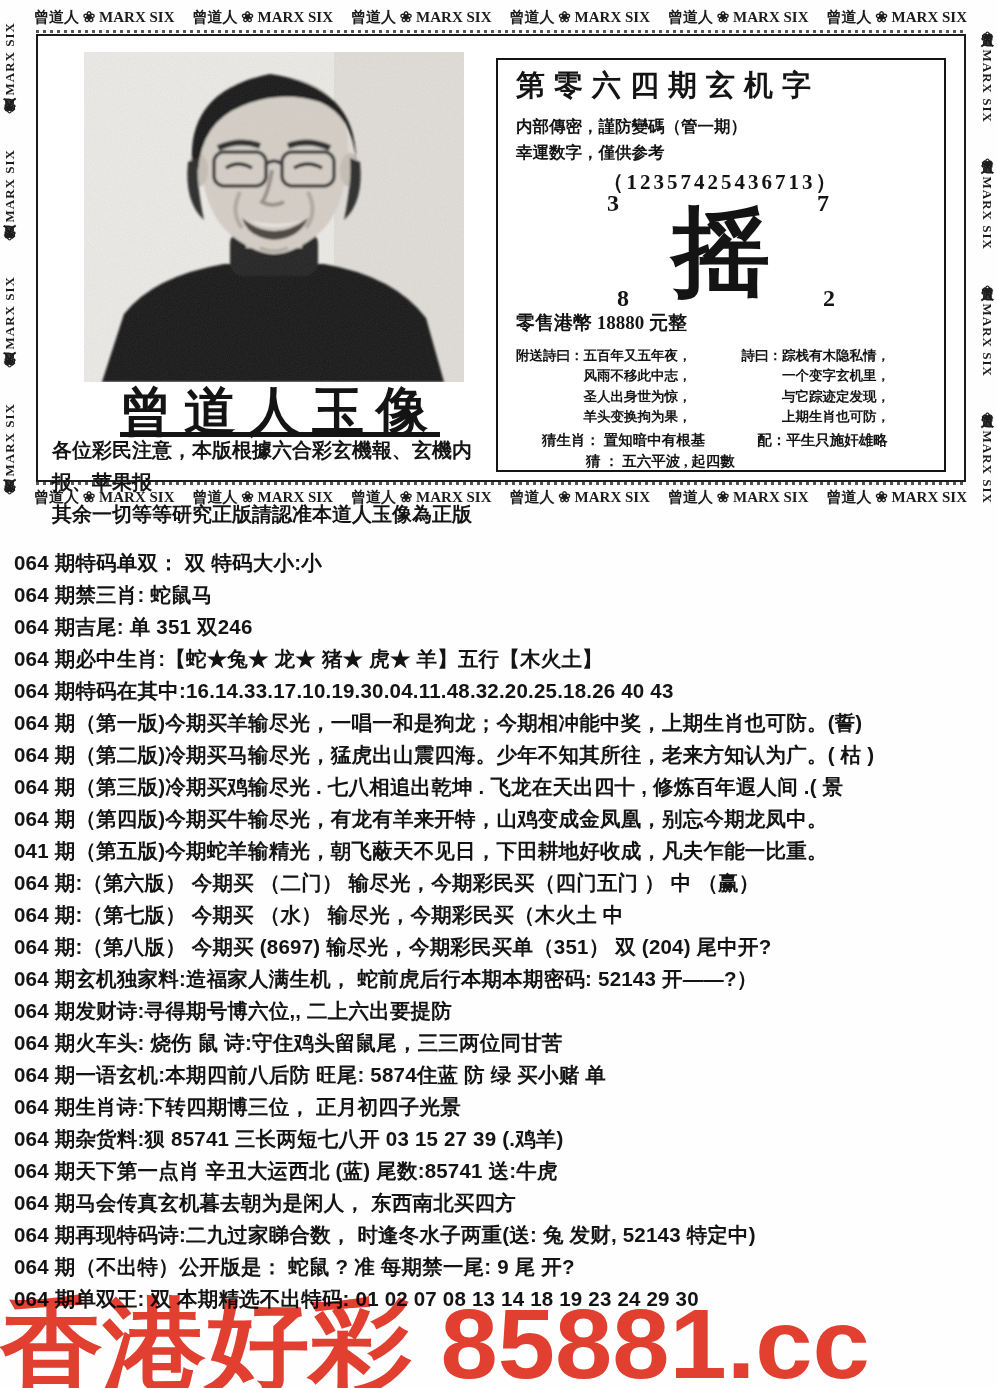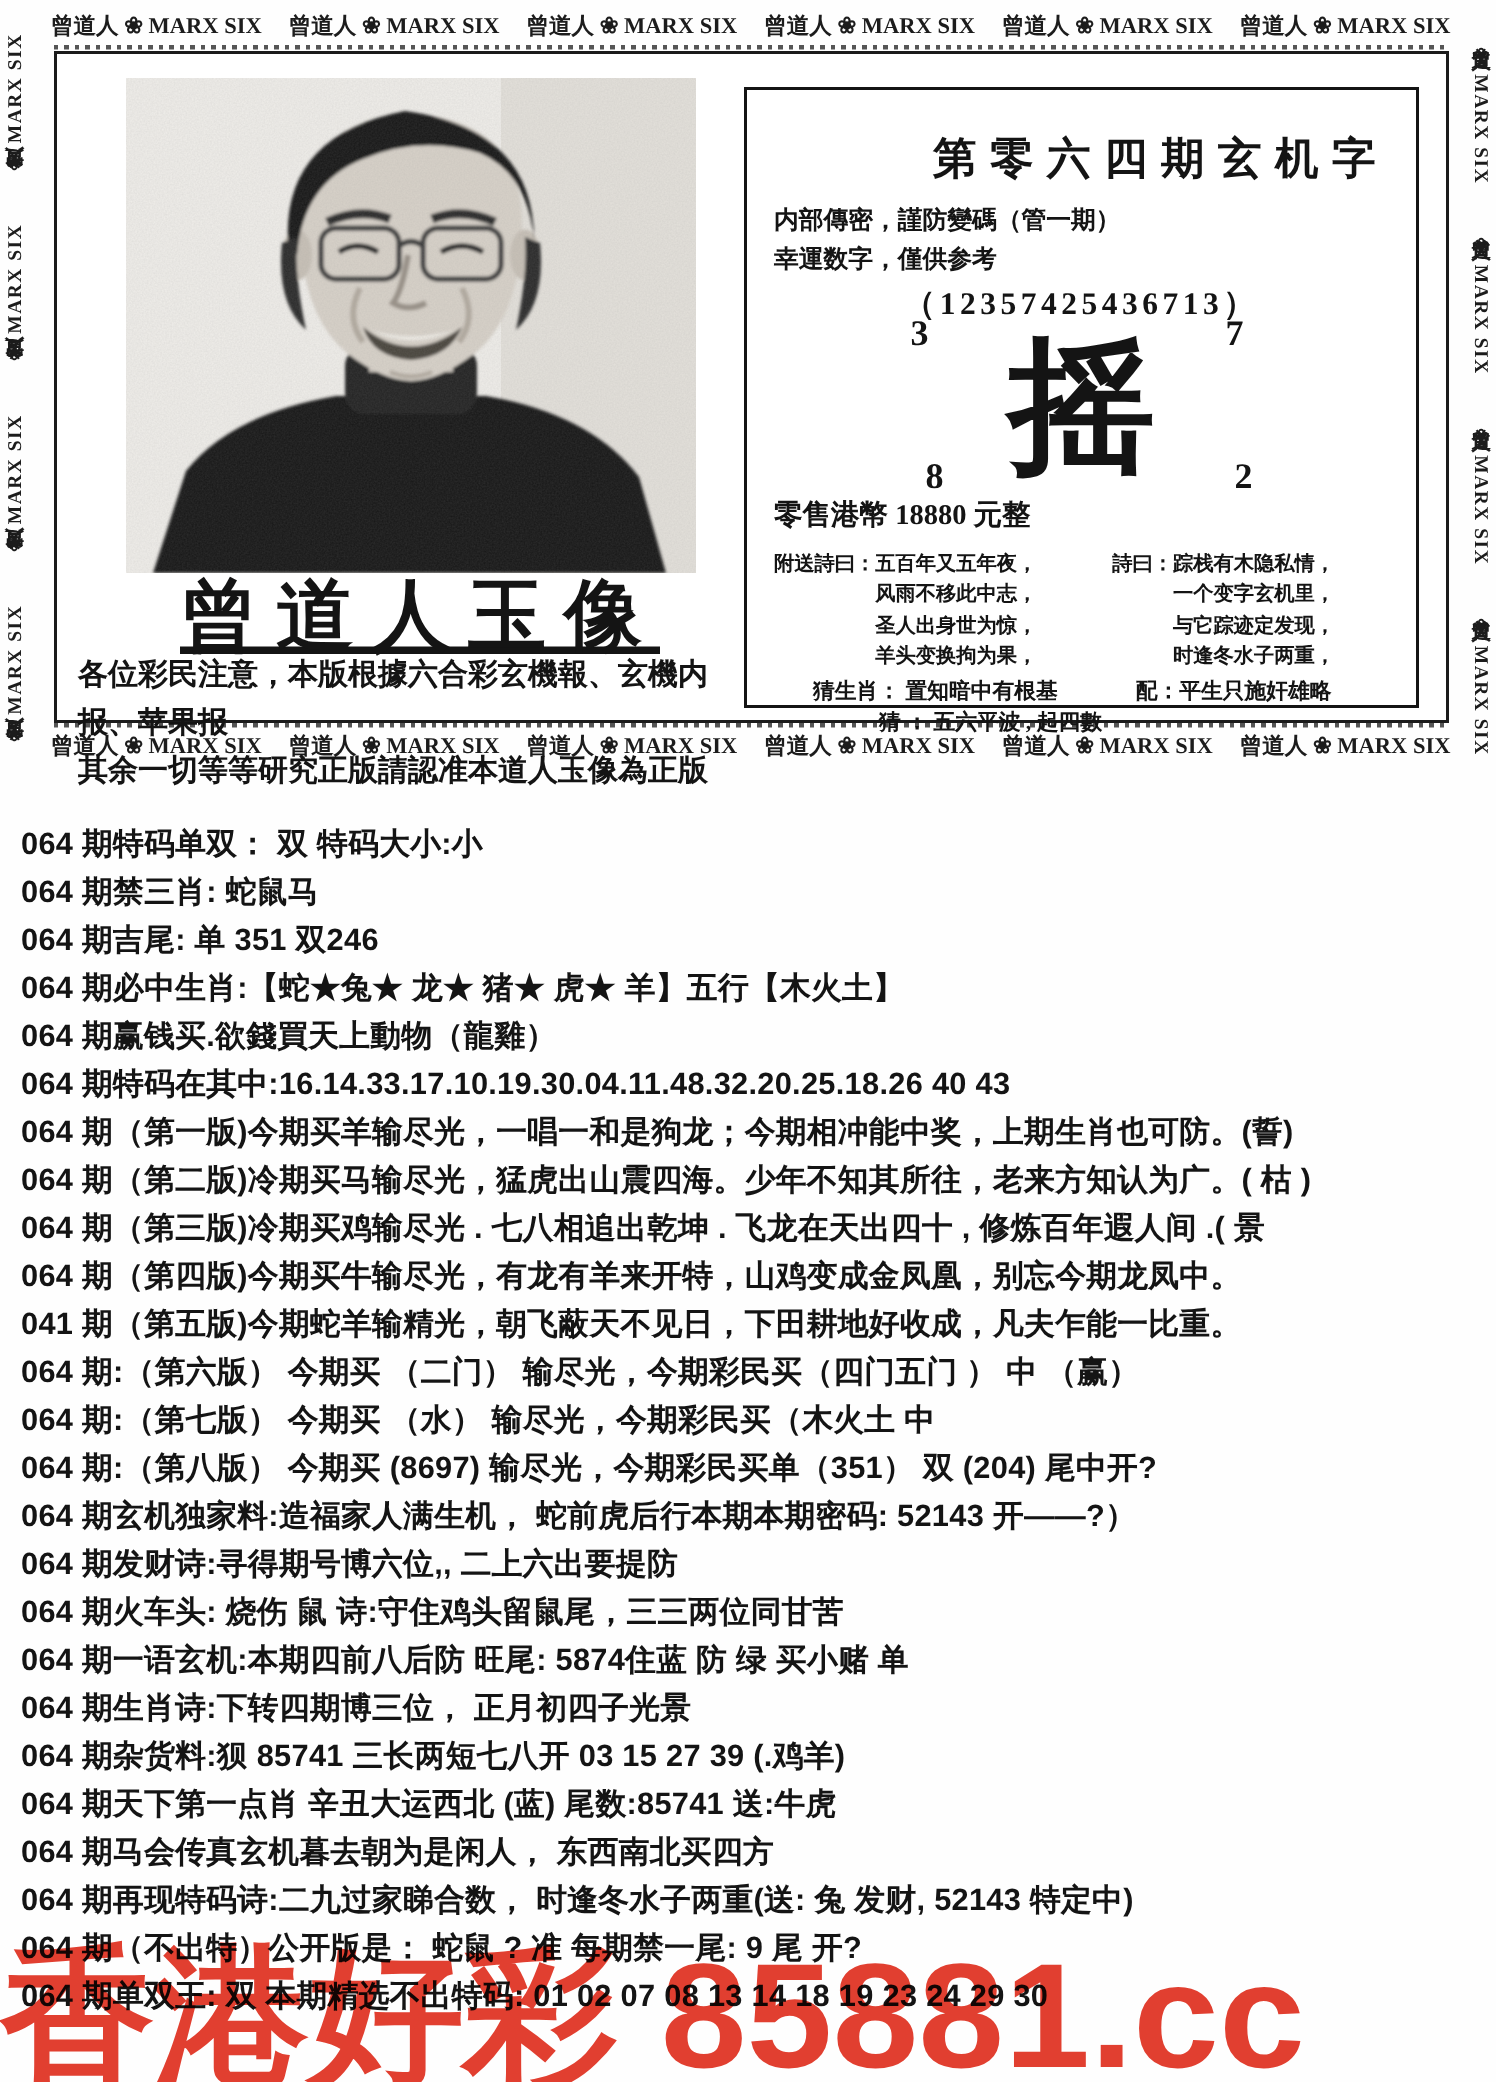--- a/index.html
+++ b/index.html
@@ -22,21 +22,21 @@
   
   .frame{position:absolute;left:36px;top:34px;width:926px;height:444px;border:2px solid #1b1b1b;background:#fff;}
   
   .photo{position:absolute;left:46px;top:16px;width:380px;height:330px;background:#efedea;overflow:hidden;}
   .caption{position:absolute;left:56px;top:350px;width:372px;text-align:center;
     font-size:52px;font-weight:bold;letter-spacing:12px;line-height:1;text-decoration:underline;}
   .notes{position:absolute;left:14px;top:398px;width:450px;font-size:20px;font-weight:bold;line-height:1.6;}
   
   .mbox{position:absolute;left:458px;top:22px;width:450px;height:414px;border:2.5px solid #141414;
     padding:6px 18px 4px 18px;box-sizing:border-box;background:#fff;}
-  .mb-title{text-align:right;font-size:29px;font-weight:bold;letter-spacing:9px;margin-top:20px;}
+  .mb-title{text-align:left;font-size:29px;font-weight:bold;letter-spacing:9px;margin-top:0;}
   .mb-row{display:flex;justify-content:flex-start;font-size:16.5px;font-weight:bold;margin-top:10px;}
   .mb-sub2{font-size:16.5px;font-weight:bold;margin-top:4px;}
   .mb-code{text-align:center;font-size:21px;font-weight:bold;letter-spacing:3px;margin-top:4px;}
   .mb-charblock{position:relative;width:240px;height:112px;margin:0 auto;}
   .mb-bigchar{position:absolute;left:50%;top:50%;transform:translate(-50%,-50%);
     font-size:98px;font-weight:bold;line-height:1;}
   .mb-corner{position:absolute;font-size:24px;font-weight:bold;}
   .c-tl{left:6px;top:-6px}.c-tr{right:12px;top:-6px}.c-bl{left:16px;bottom:-4px}.c-br{right:6px;bottom:-4px}
   .mb-price{text-align:left;font-size:19px;font-weight:bold;padding-right:10px;margin-top:2px;}
   .mb-poems{display:flex;margin-top:10px;font-size:13.5px;font-weight:bold;line-height:1.5;}
@@ -176,38 +176,37 @@
             <div>圣人出身世为惊，</div>
             <div>羊头变换拘为果，</div>
           </span>
       </div>
       <div class="mb-poem-right">
         <span class="mb-poem-label">詩曰：</span>
         <span class="mb-poem-lines" id="poem-right-lines">
             <div>踪栈有木隐私情，</div>
             <div>一个变字玄机里，</div>
             <div>与它踪迹定发现，</div>
-            <div>时逢冬水子两重，</div>
+            <div>上期生肖也可防，</div>
           </span>
       </div>
     </div>
     <div class="mb-guessrow">
       <span class="g1">猜生肖： 置知暗中有根基</span>
       <span class="g2">配：平生只施奸雄略</span>
     </div>
     <div class="mb-guess2">猜 ： 五六平波 , 起四數</div>
   </div>
 </div>
 
 <div class="preds" id="prediction-list">
     <div class="pred">064 期特码单双：  双  特码大小:小</div>
     <div class="pred">064 期禁三肖: 蛇鼠马</div>
     <div class="pred">064 期吉尾: 单 351 双246</div>
     <div class="pred">064 期必中生肖:【蛇★兔★ 龙★ 猪★ 虎★ 羊】五行【木火土】</div>
-    <div class="pred">064 期赢钱买.欲錢買天上動物（龍雞）</div>
     <div class="pred">064 期特码在其中:16.14.33.17.10.19.30.04.11.48.32.20.25.18.26 40 43</div>
     <div class="pred">064 期（第一版)今期买羊输尽光，一唱一和是狗龙；今期相冲能中奖，上期生肖也可防。(誓)</div>
     <div class="pred">064 期（第二版)冷期买马输尽光，猛虎出山震四海。少年不知其所往，老来方知认为广。( 枯 )</div>
     <div class="pred">064 期（第三版)冷期买鸡输尽光 . 七八相追出乾坤 . 飞龙在天出四十 , 修炼百年遐人间 .( 景</div>
     <div class="pred">064 期（第四版)今期买牛输尽光，有龙有羊来开特，山鸡变成金凤凰，别忘今期龙凤中。</div>
     <div class="pred">041 期（第五版)今期蛇羊输精光，朝飞蔽天不见日，下田耕地好收成，凡夫乍能一比重。</div>
     <div class="pred">064 期:（第六版） 今期买 （二门） 输尽光，今期彩民买（四门五门 ） 中 （赢）</div>
     <div class="pred">064 期:（第七版） 今期买 （水） 输尽光，今期彩民买（木火土 中</div>
     <div class="pred">064 期:（第八版） 今期买 (8697) 输尽光，今期彩民买单（351）  双 (204) 尾中开?</div>
     <div class="pred">064 期玄机独家料:造福家人满生机， 蛇前虎后行本期本期密码: 52143  开——?）</div>

